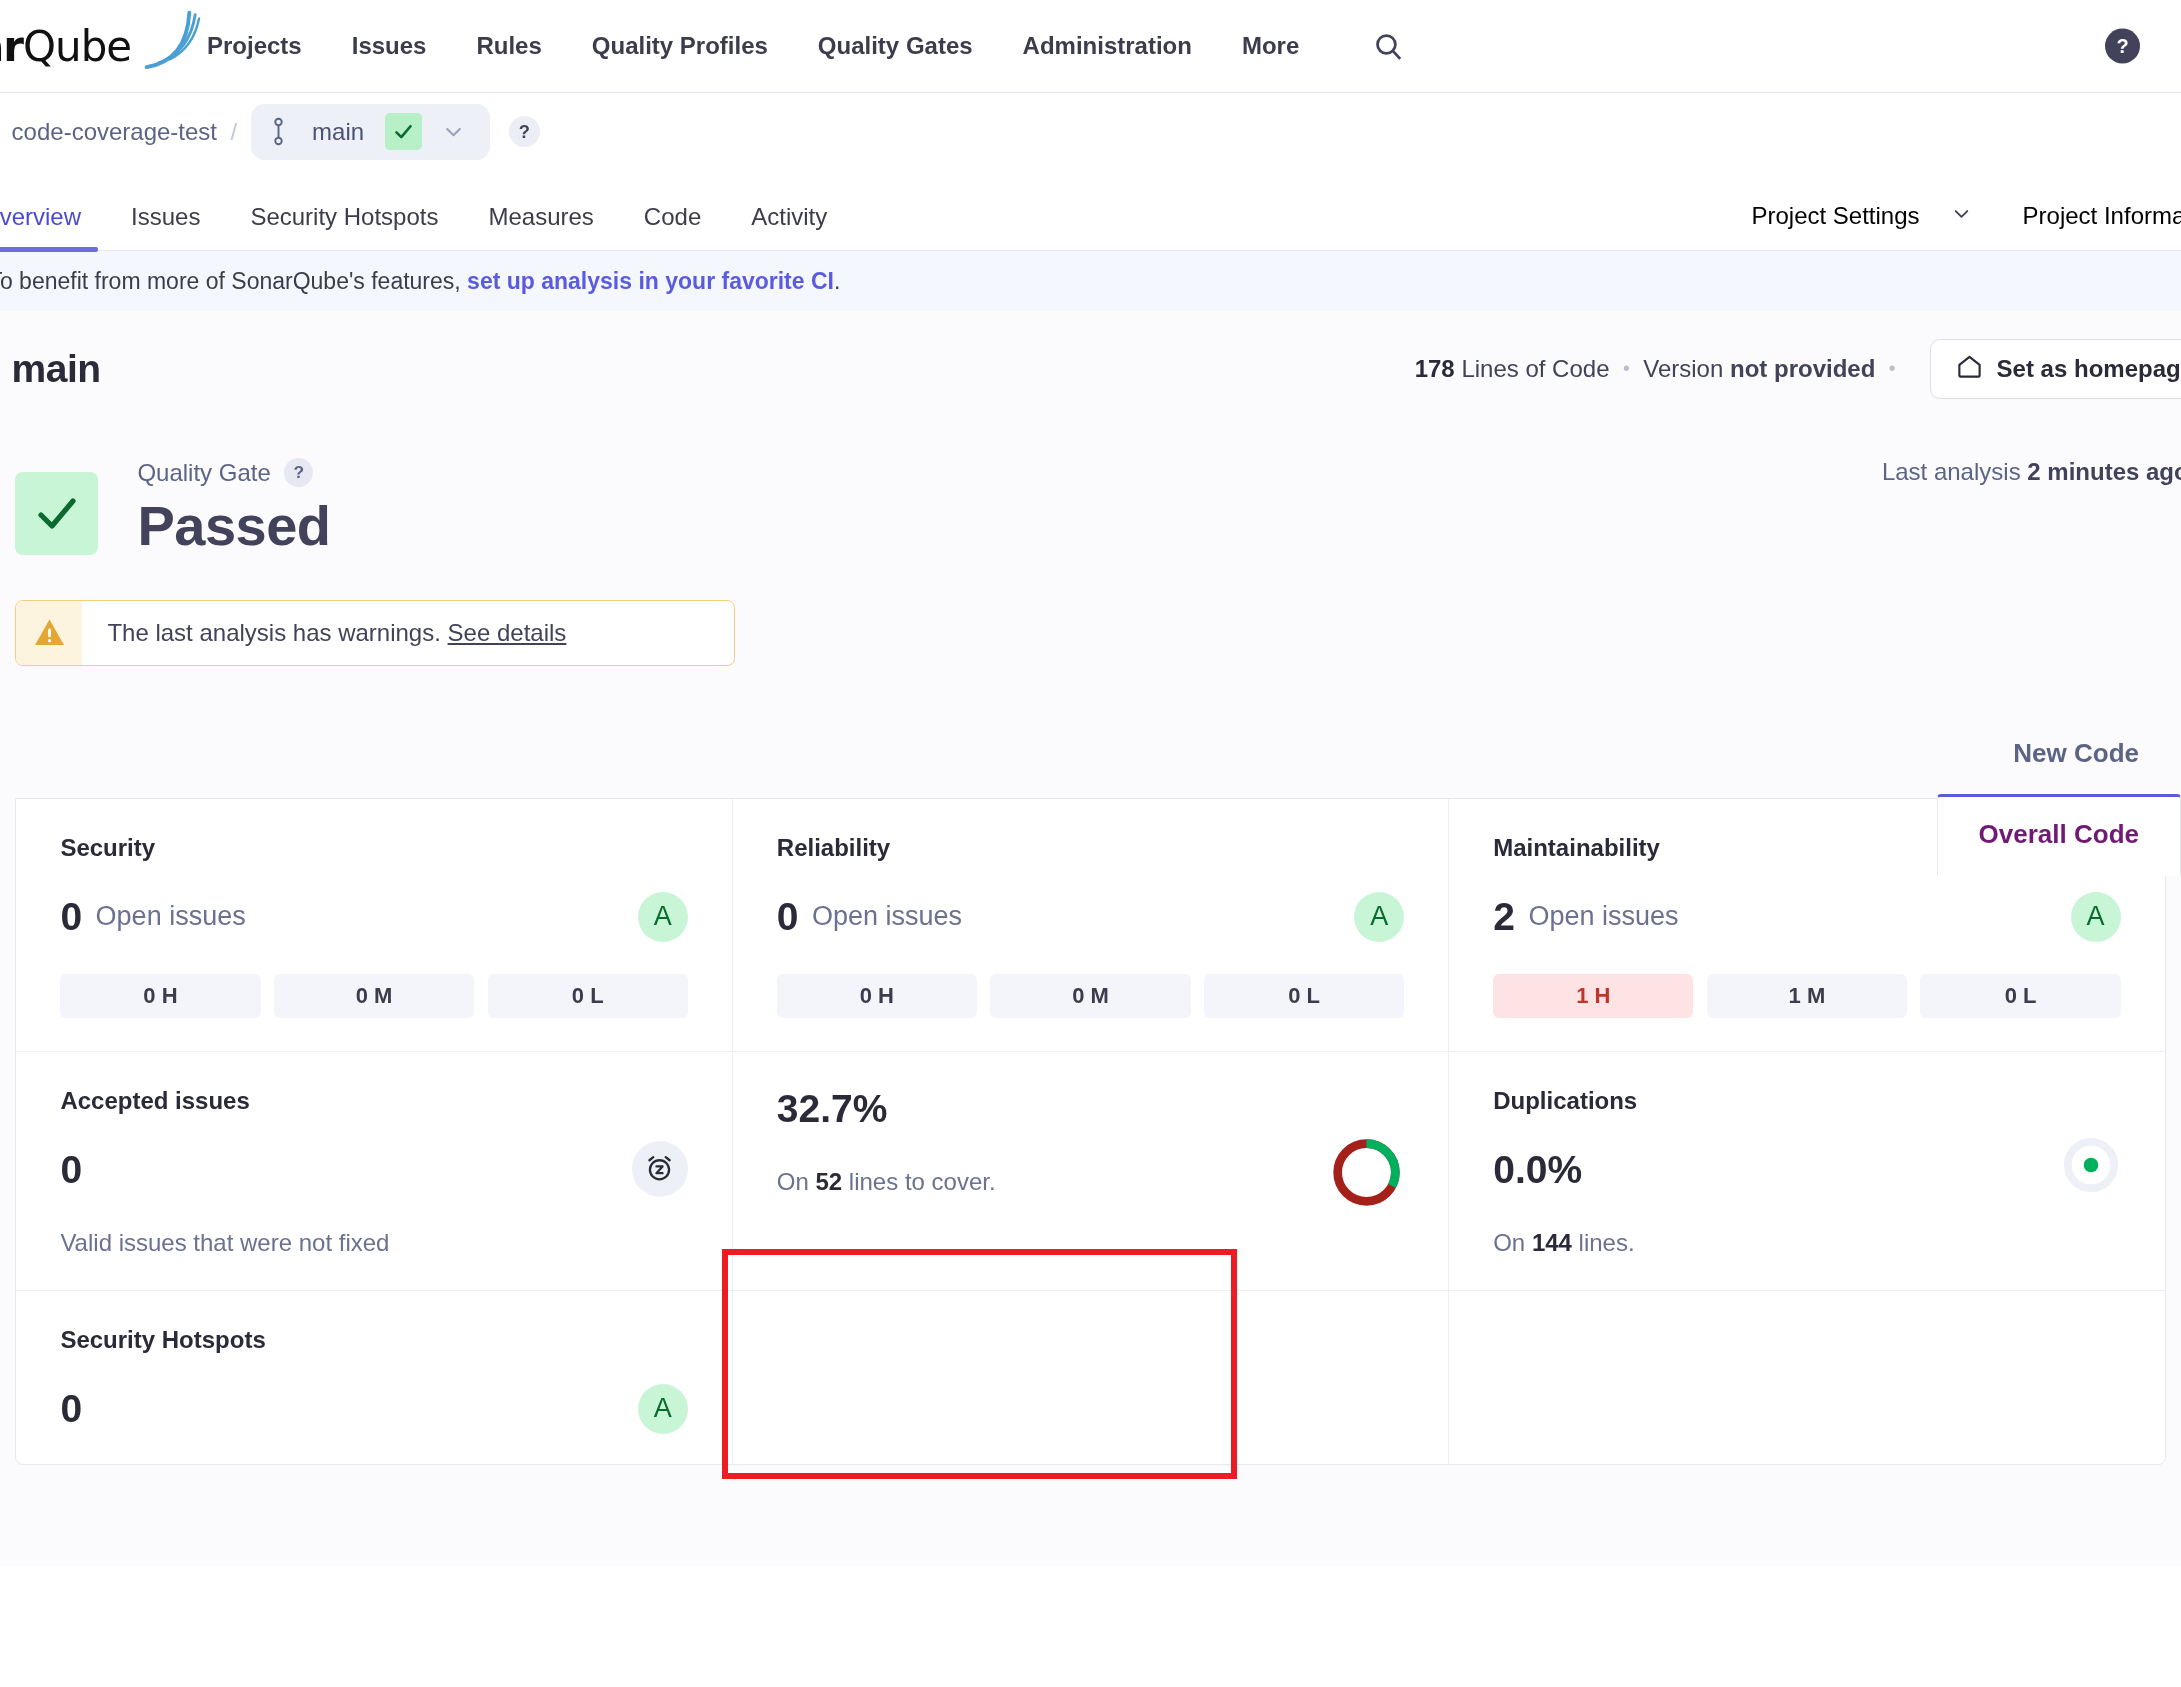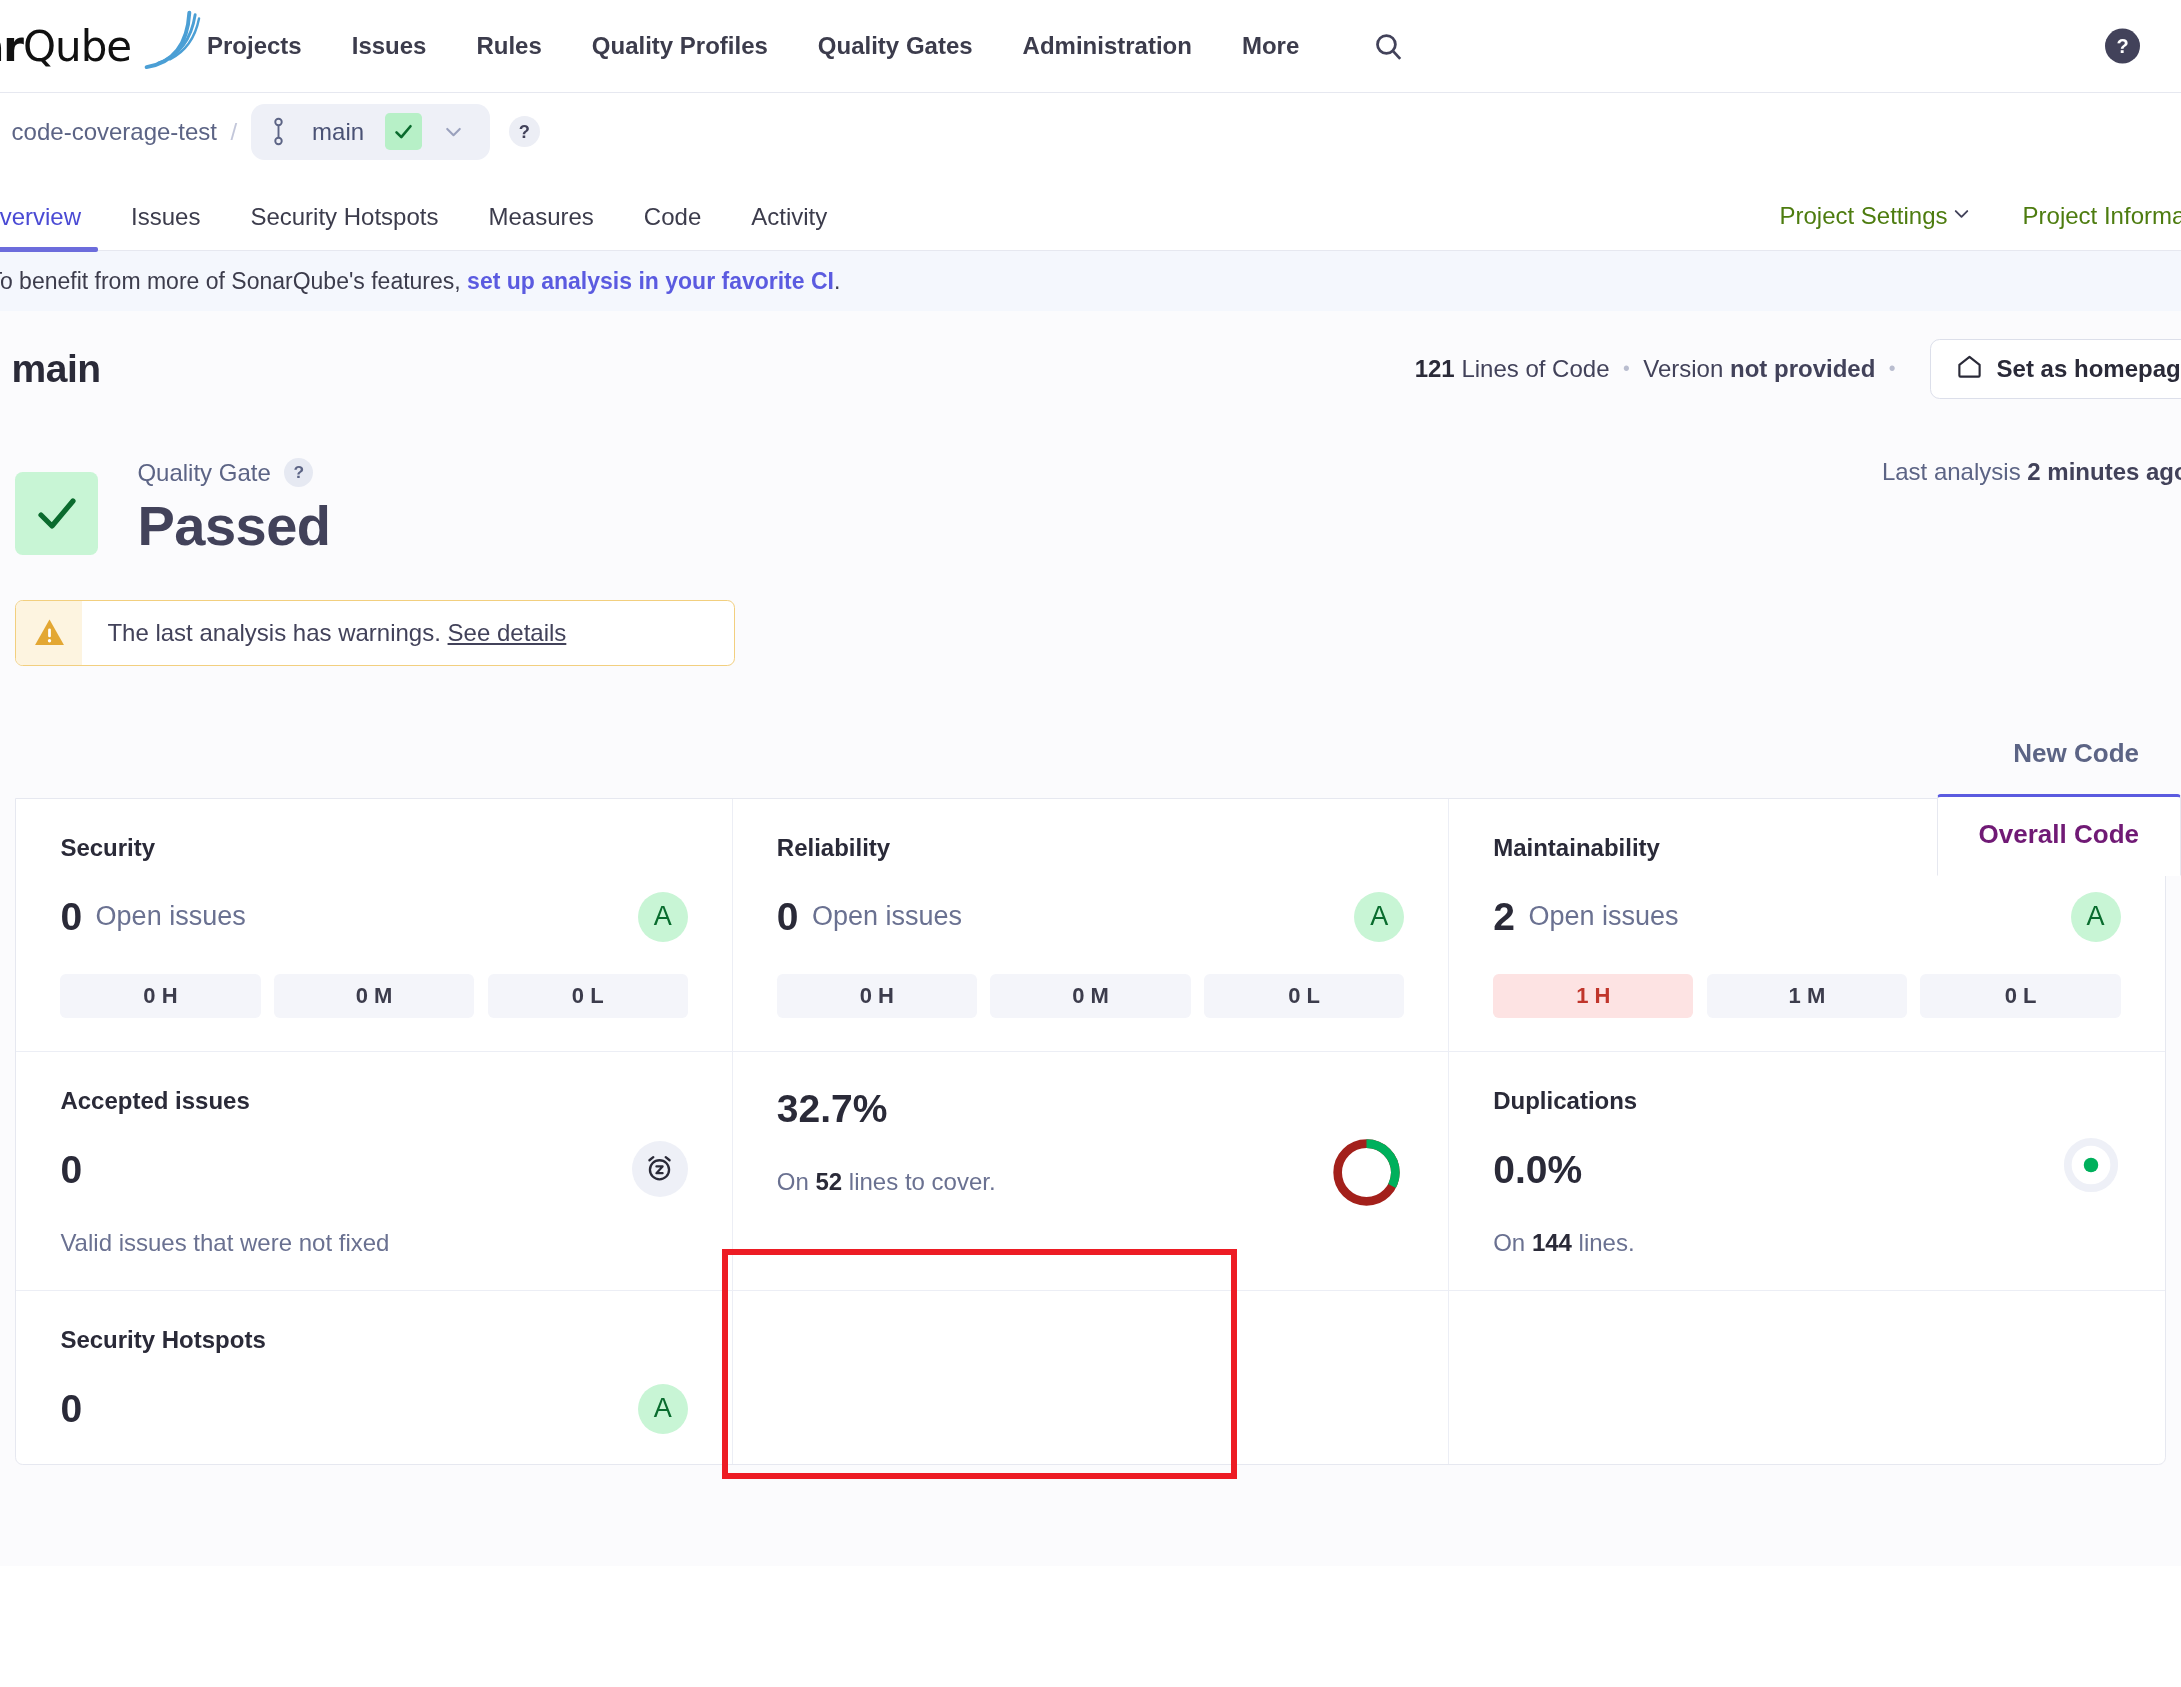--- a/index.html
+++ b/index.html
@@ -143,23 +143,23 @@
   }
   .tabs-right {
     position: absolute;
     right: -68px;
     bottom: 19.3px;
     display: flex;
     align-items: center;
   }
   .tab-right {
     font-size: 24px;
-    color: #4d7c0f;
+    color: #000000;
     padding: 0 25px;
-    display: flex; align-items: center; gap: 2px;
+    display: flex; align-items: center; gap: 30px;
     white-space: nowrap;
     cursor: pointer;
   }
 
   
   .banner {
     height: 60px;
     background: #f4f7fd;
     display: flex;
     align-items: center;
@@ -510,21 +510,21 @@
     <span>To benefit from more of SonarQube's features,</span>
     <a>set up analysis in your favorite CI</a><span>.</span>
   </div>
 </div>
 
 <div class="page">
 
   <div class="headrow">
     <div class="proj-title">main</div>
     <div class="headmeta">
-      <span style="font-weight:700;color:#2a2a38">121</span>&nbsp;<span>Lines of Code</span>
+      <span style="font-weight:700;color:#2a2a38">178</span>&nbsp;<span>Lines of Code</span>
       <span class="meta-dot">•</span>
       <span>Version</span>&nbsp;<b>not provided</b>
       <span class="meta-dot">•</span>
       <div class="homebtn">
         <span>
           <svg width="27" height="27" viewBox="0 0 24 24" fill="none" stroke="#2a2a38" stroke-width="1.9" stroke-linecap="round" stroke-linejoin="round">
             <path d="M3 10.5 L12 3.5 L21 10.5 V20 a1 1 0 0 1 -1 1 H4 a1 1 0 0 1 -1 -1 Z"></path>
           </svg>
         </span>
         <span>Set as homepage</span>

